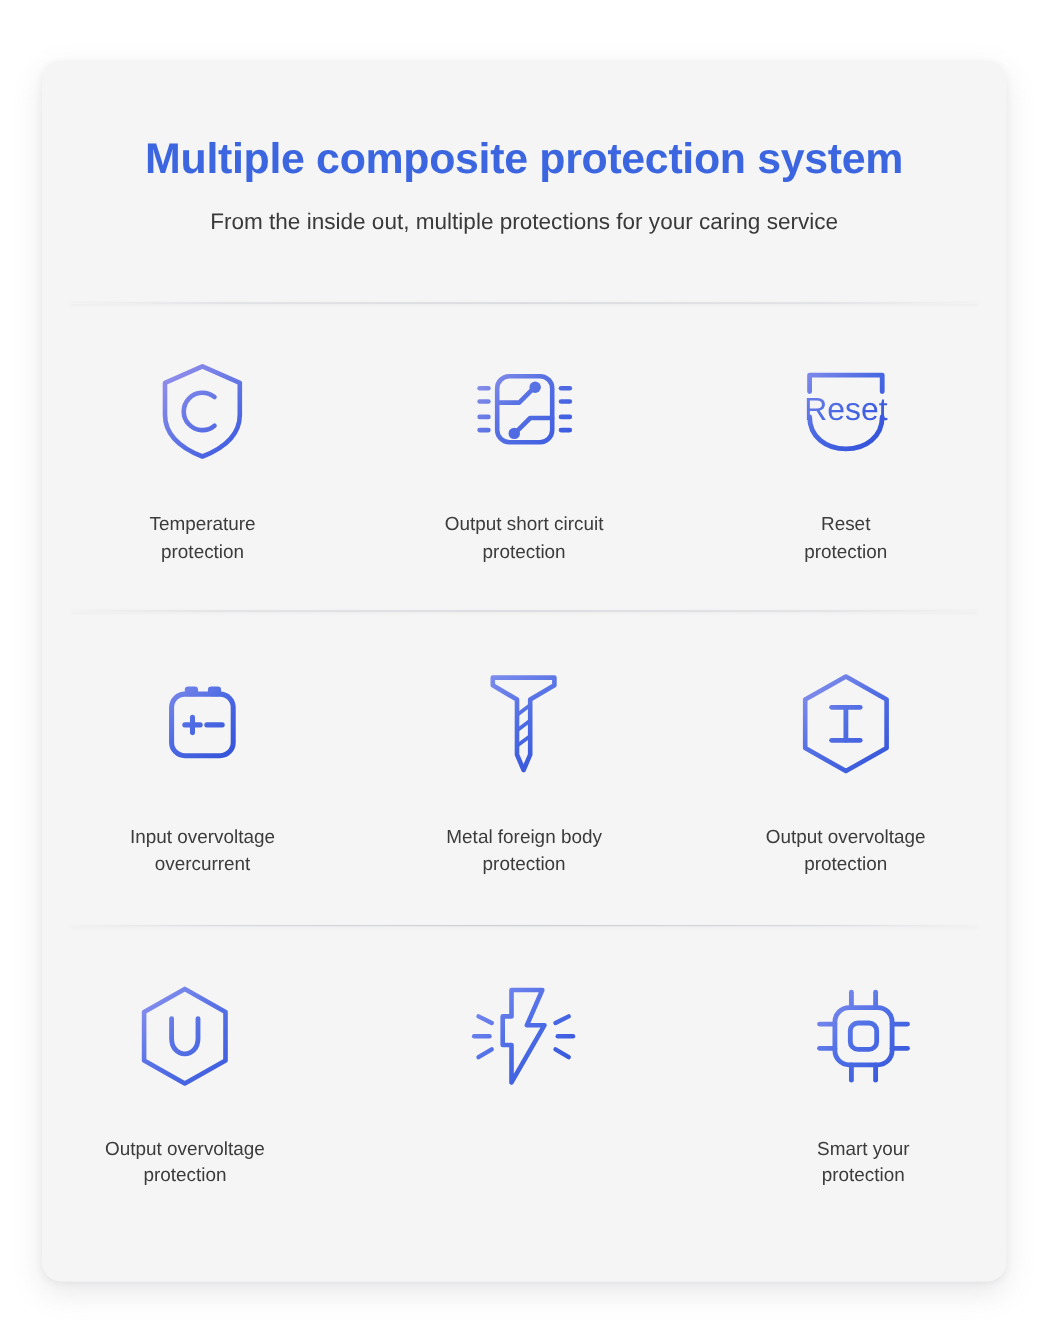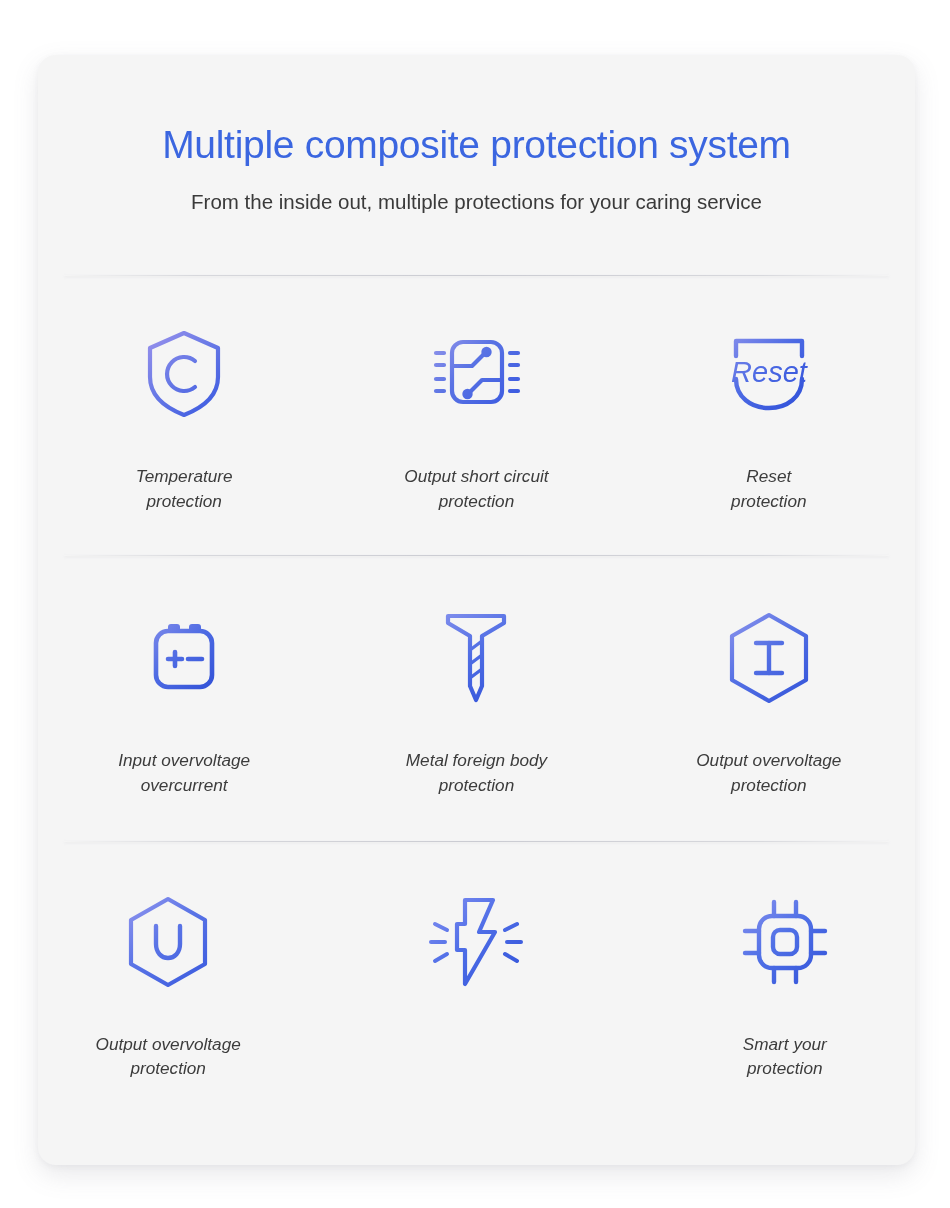--- a/index.html
+++ b/index.html
@@ -32,21 +32,21 @@
     box-sizing: border-box;
     overflow: hidden;
   }
   .header {
     text-align: center;
     padding-top: 68px;
   }
   .title {
     margin: 0;
     font-size: 39px;
-    font-weight: normal;
+    font-weight: bold;
     color: #3b66e0;
     letter-spacing: -0.3px;
     line-height: 1.12;
     text-align: center;
   }
   .subtitle {
     margin: 0;
     padding-top: 22px;
     font-size: 20.5px;
     color: #3a3a3a;
@@ -73,21 +73,20 @@
   }
   .divider.shadowed {
     box-shadow: 0 1px 3px rgba(150,152,160,0.18);
   }
   .cell {
     flex: 1 1 33.333%;
     display: flex;
     flex-direction: column;
     align-items: center;
     box-sizing: border-box;
-    font-style: italic;
   }
   .icon-wrap {
     height: 100px;
     display: flex;
     align-items: center;
     justify-content: center;
   }
   .icon-wrap svg { display: block; }
   .label {
     margin-top: 40px;

